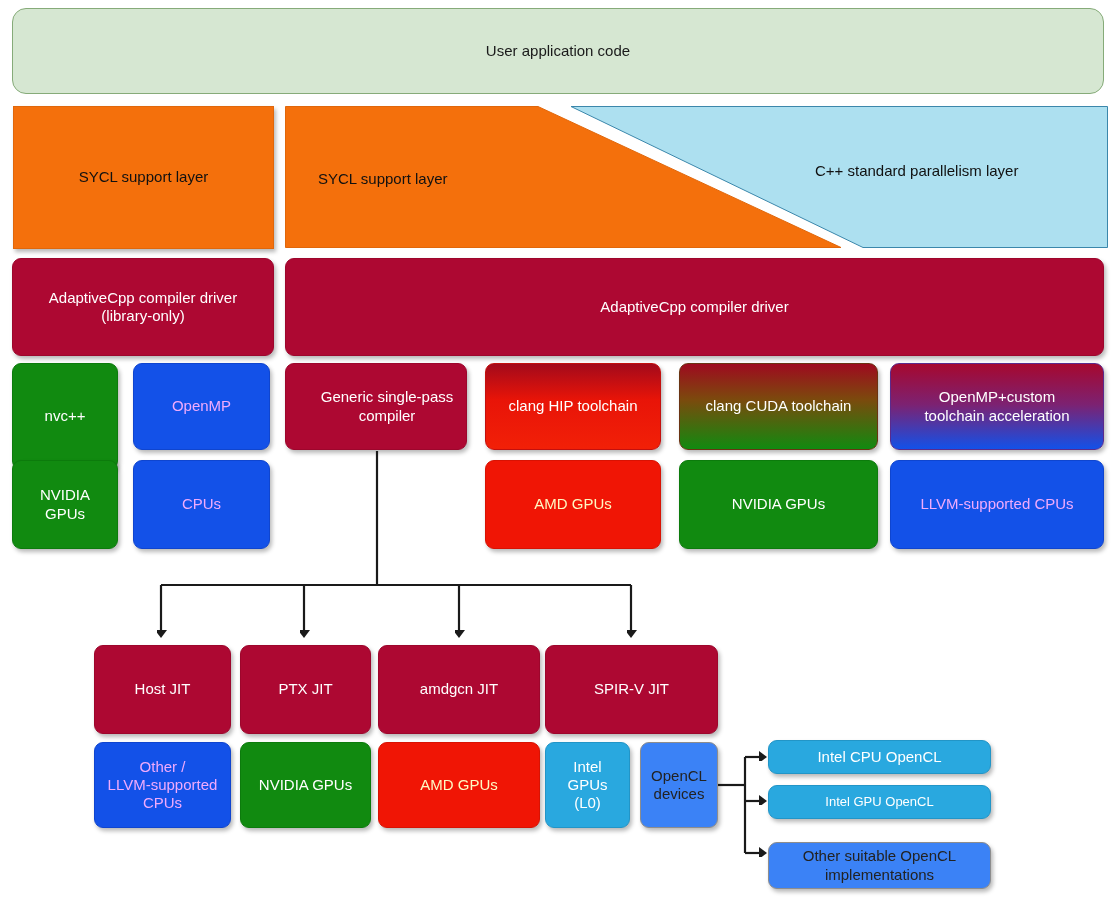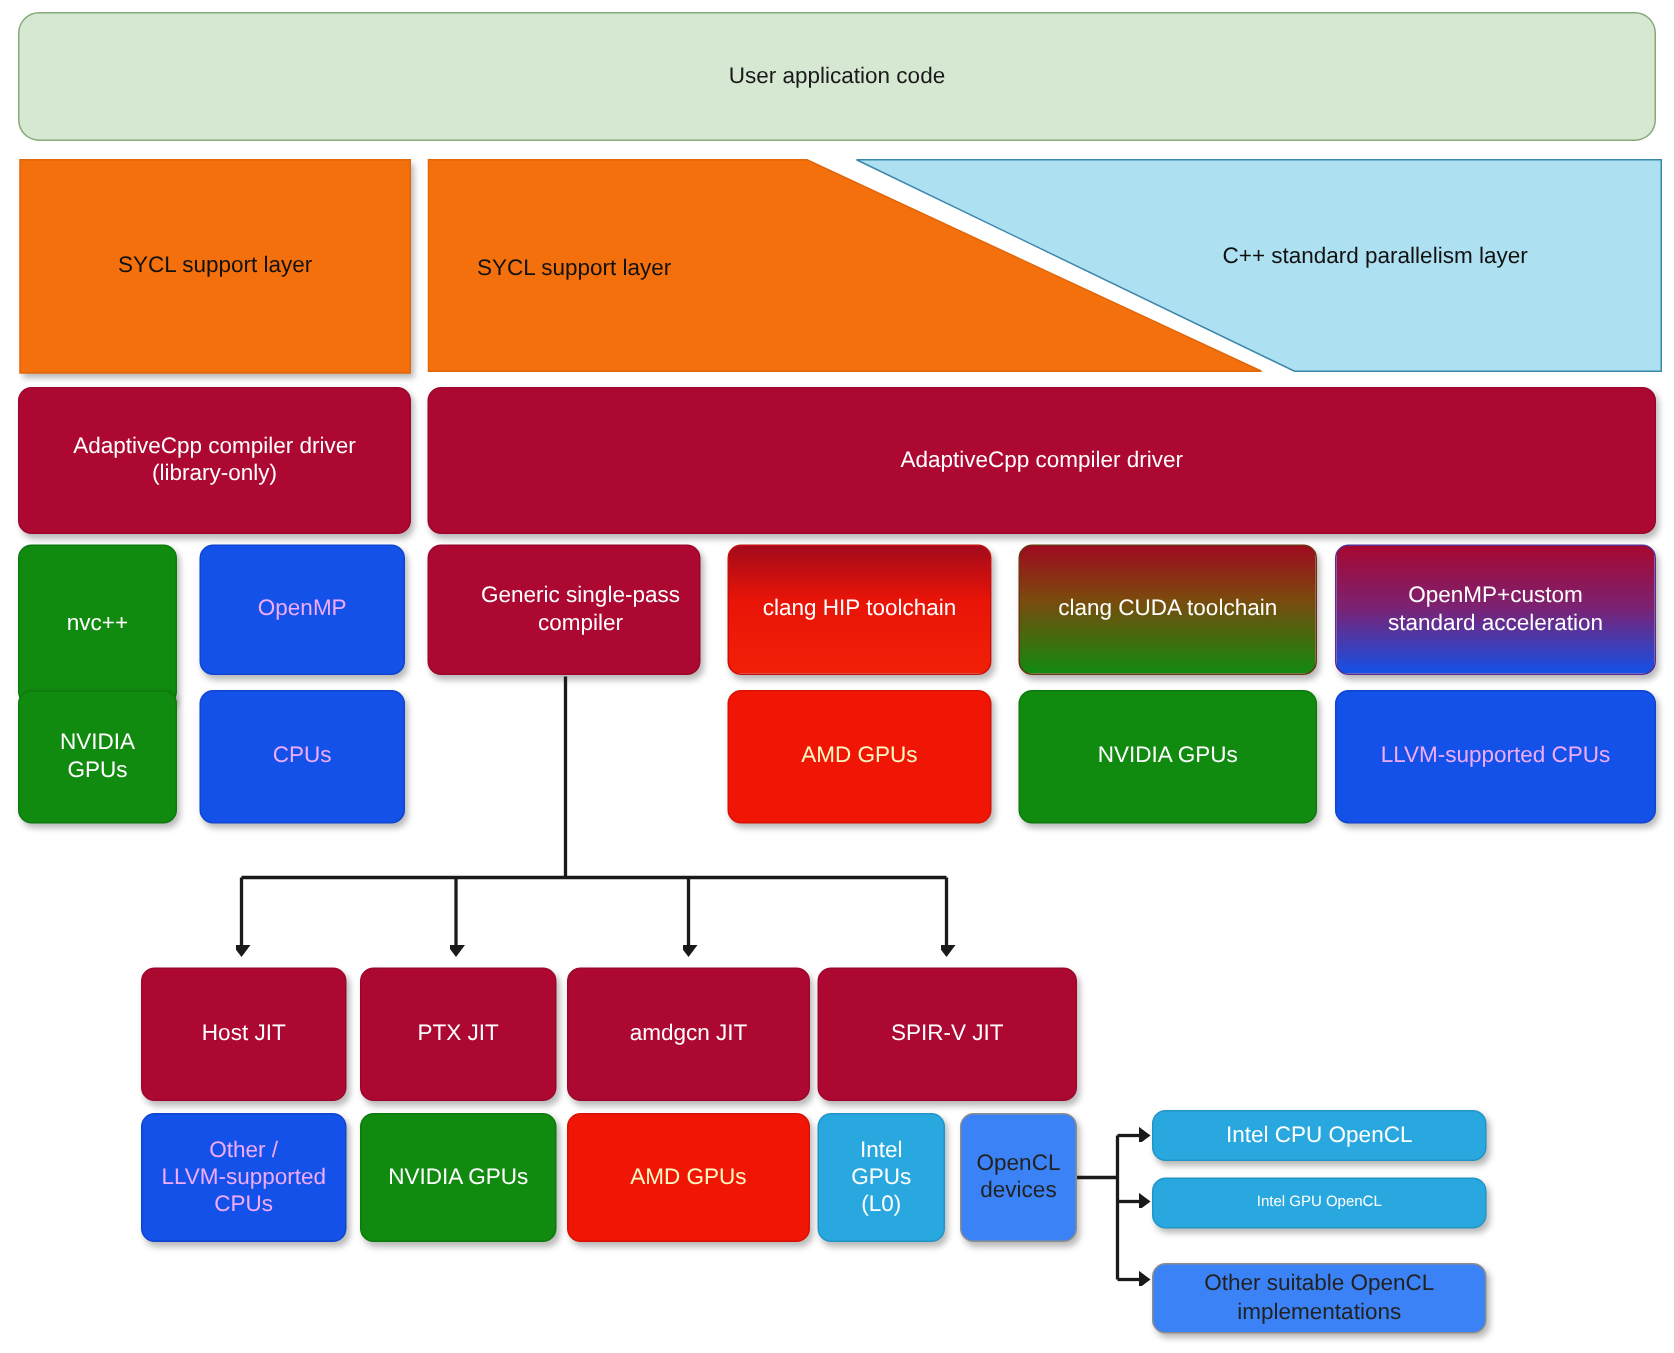--- a/index.html
+++ b/index.html
@@ -97,21 +97,21 @@
   <div class="box c-grad-hip shadow" style="left:485px;top:363px;width:176px;height:87px;">
     <span>clang HIP toolchain</span>
   </div>
 
   <div class="box c-grad-cuda shadow" style="left:679px;top:363px;width:199px;height:87px;">
     <span>clang CUDA toolchain</span>
   </div>
 
   <div class="box c-grad-omp shadow" style="left:890px;top:363px;width:214px;height:87px;flex-direction:column;">
     <span>OpenMP+custom</span>
-    <span>standard acceleration</span>
+    <span>toolchain acceleration</span>
   </div>
 
   <div class="box c-green shadow" style="left:12px;top:460px;width:106px;height:89px;flex-direction:column;">
     <span>NVIDIA</span>
     <span>GPUs</span>
   </div>
 
   <div class="box c-blue shadow" style="left:133px;top:460px;width:137px;height:89px;">
     <span>CPUs</span>
   </div>
@@ -195,21 +195,21 @@
       <path d="M745,757 L763,757" marker-end="url(#ah)"></path>
       <path d="M745,801 L763,801" marker-end="url(#ah)"></path>
       <path d="M745,853 L763,853" marker-end="url(#ah)"></path>
     </g>
   </svg>
 
   <div class="box c-cyan shadow" style="left:768px;top:740px;width:223px;height:34px;font-size:15px;">
     <span>Intel CPU OpenCL</span>
   </div>
 
-  <div class="box c-cyan shadow" style="left:768px;top:785px;width:223px;height:34px;font-size:10px;">
+  <div class="box c-cyan shadow" style="left:768px;top:785px;width:223px;height:34px;font-size:13px;">
     <span>Intel GPU OpenCL</span>
   </div>
 
   <div class="box c-white shadow" style="left:768px;top:830px;width:223px;height:47px;flex-direction:column;font-size:15px;margin-top:12px;">
     <span>Other suitable OpenCL</span>
     <span>implementations</span>
   </div>
 
 </div>
 

